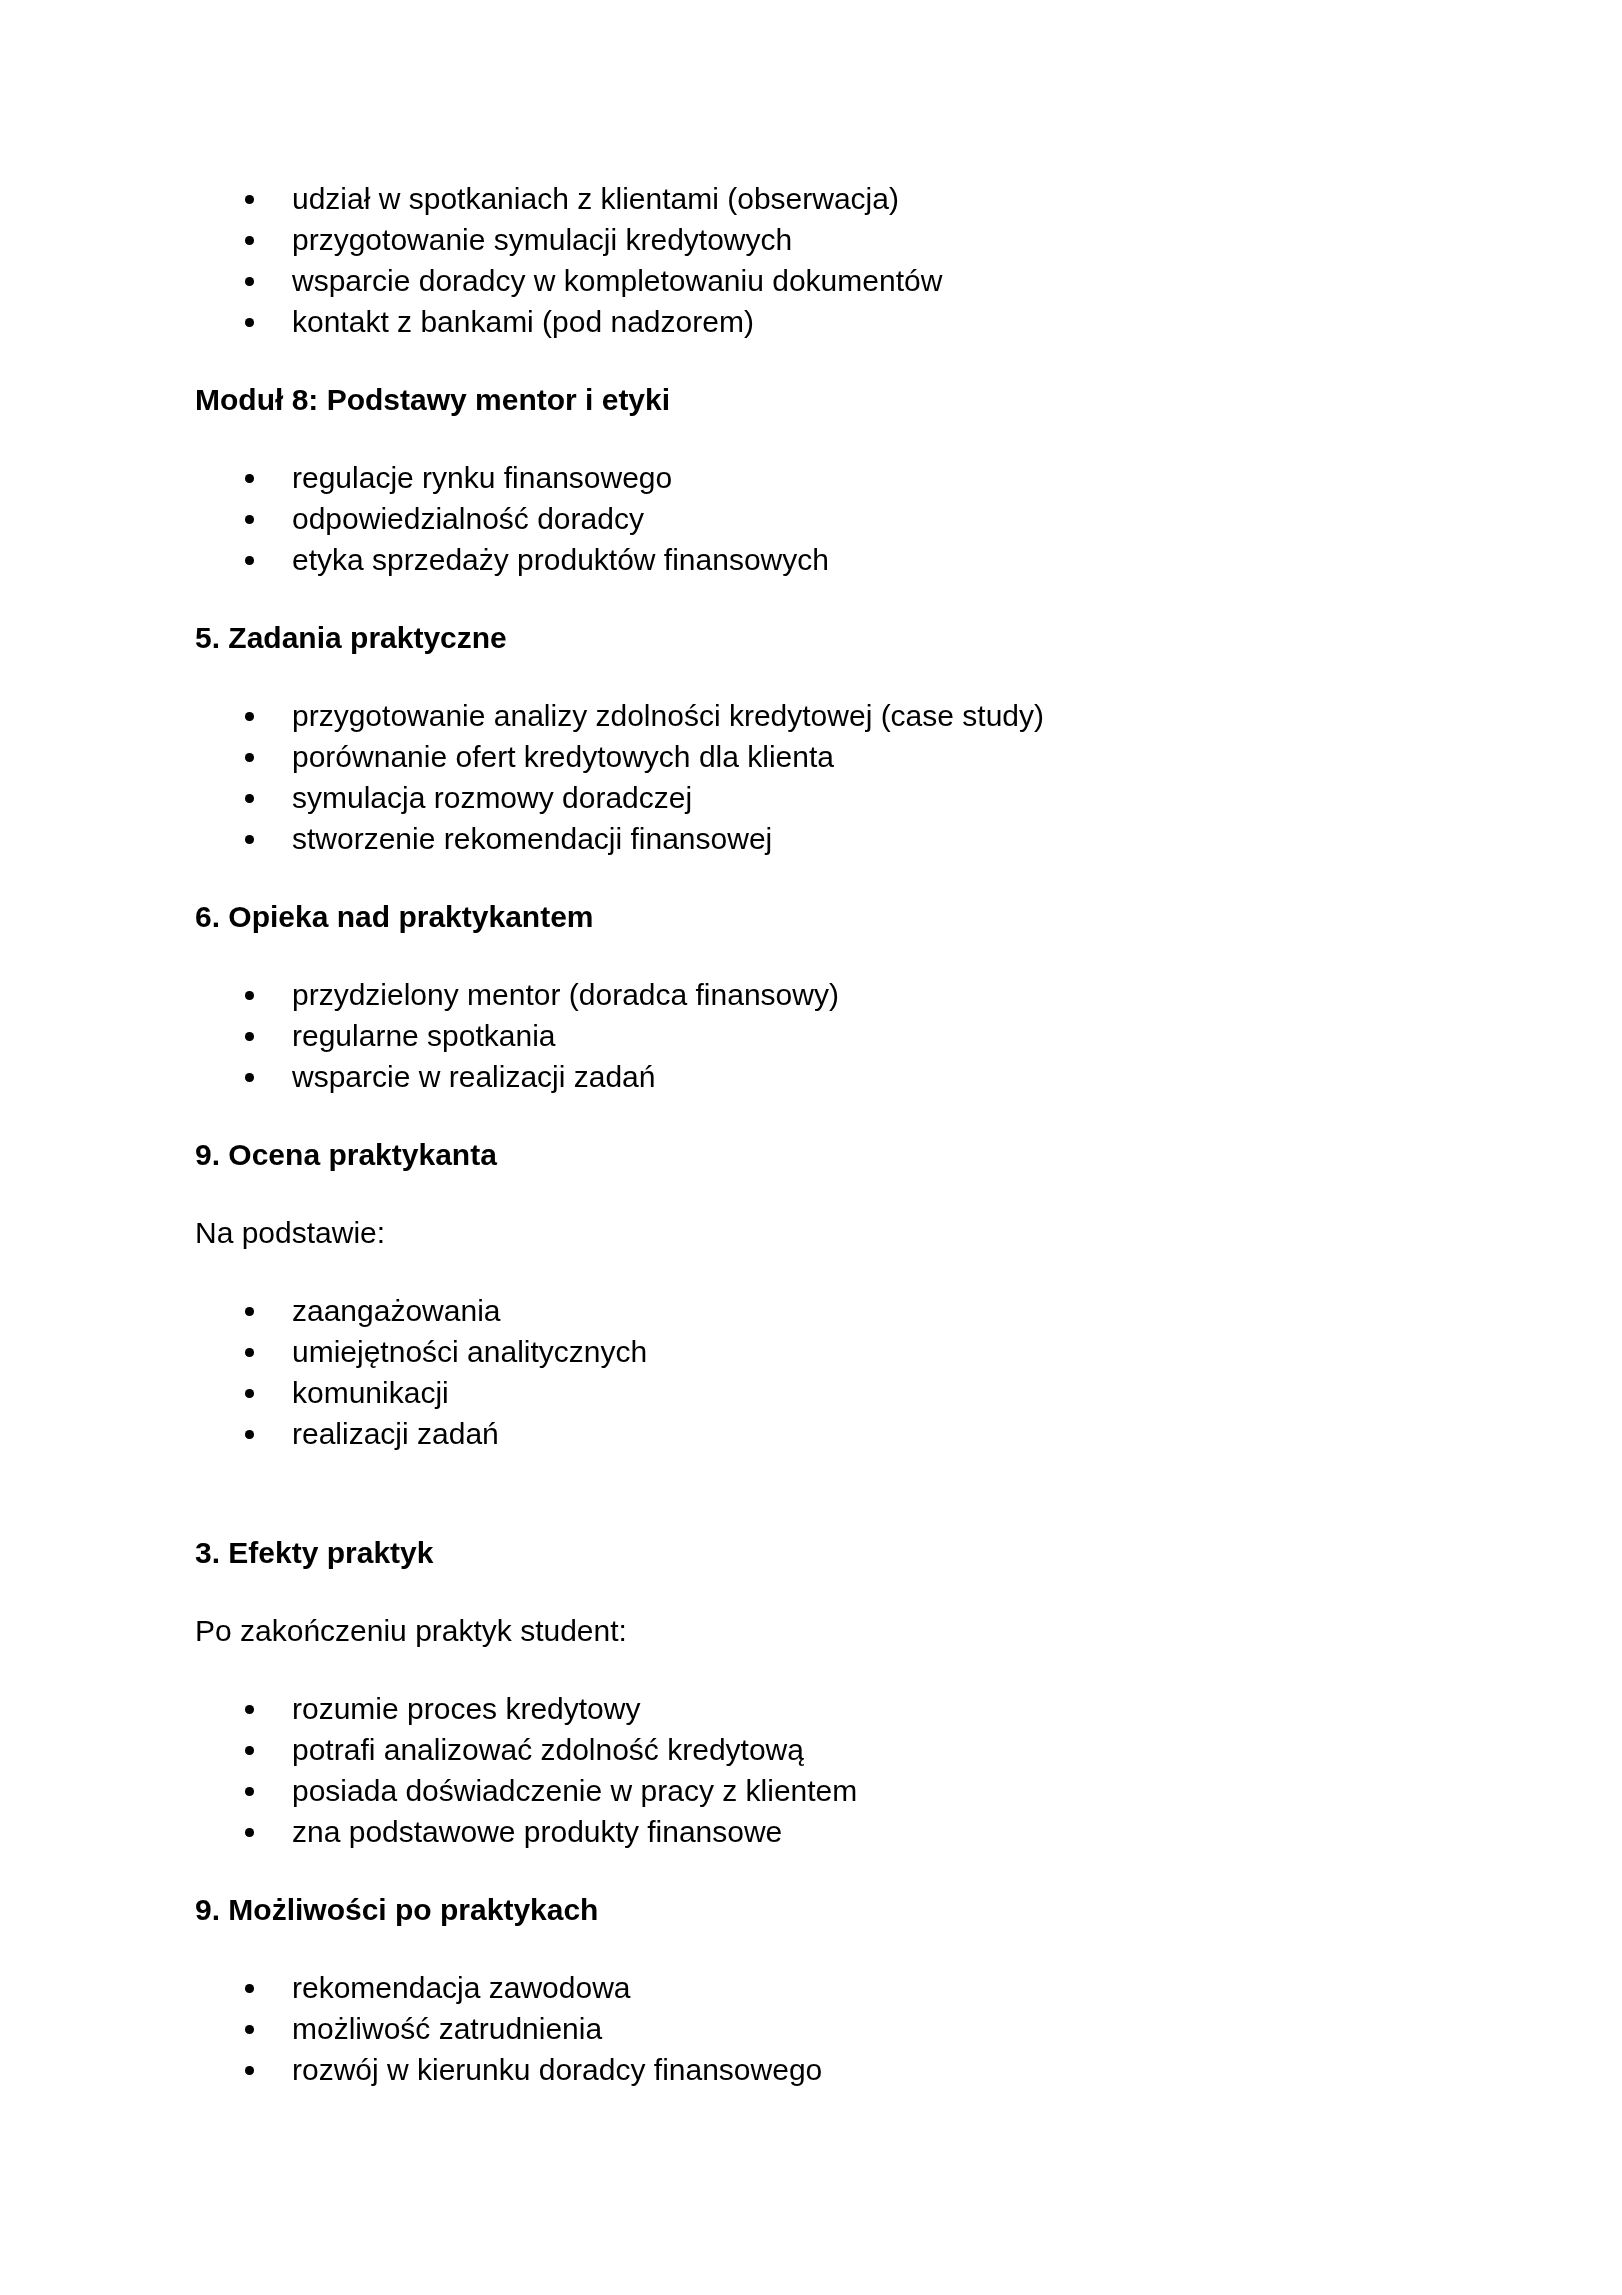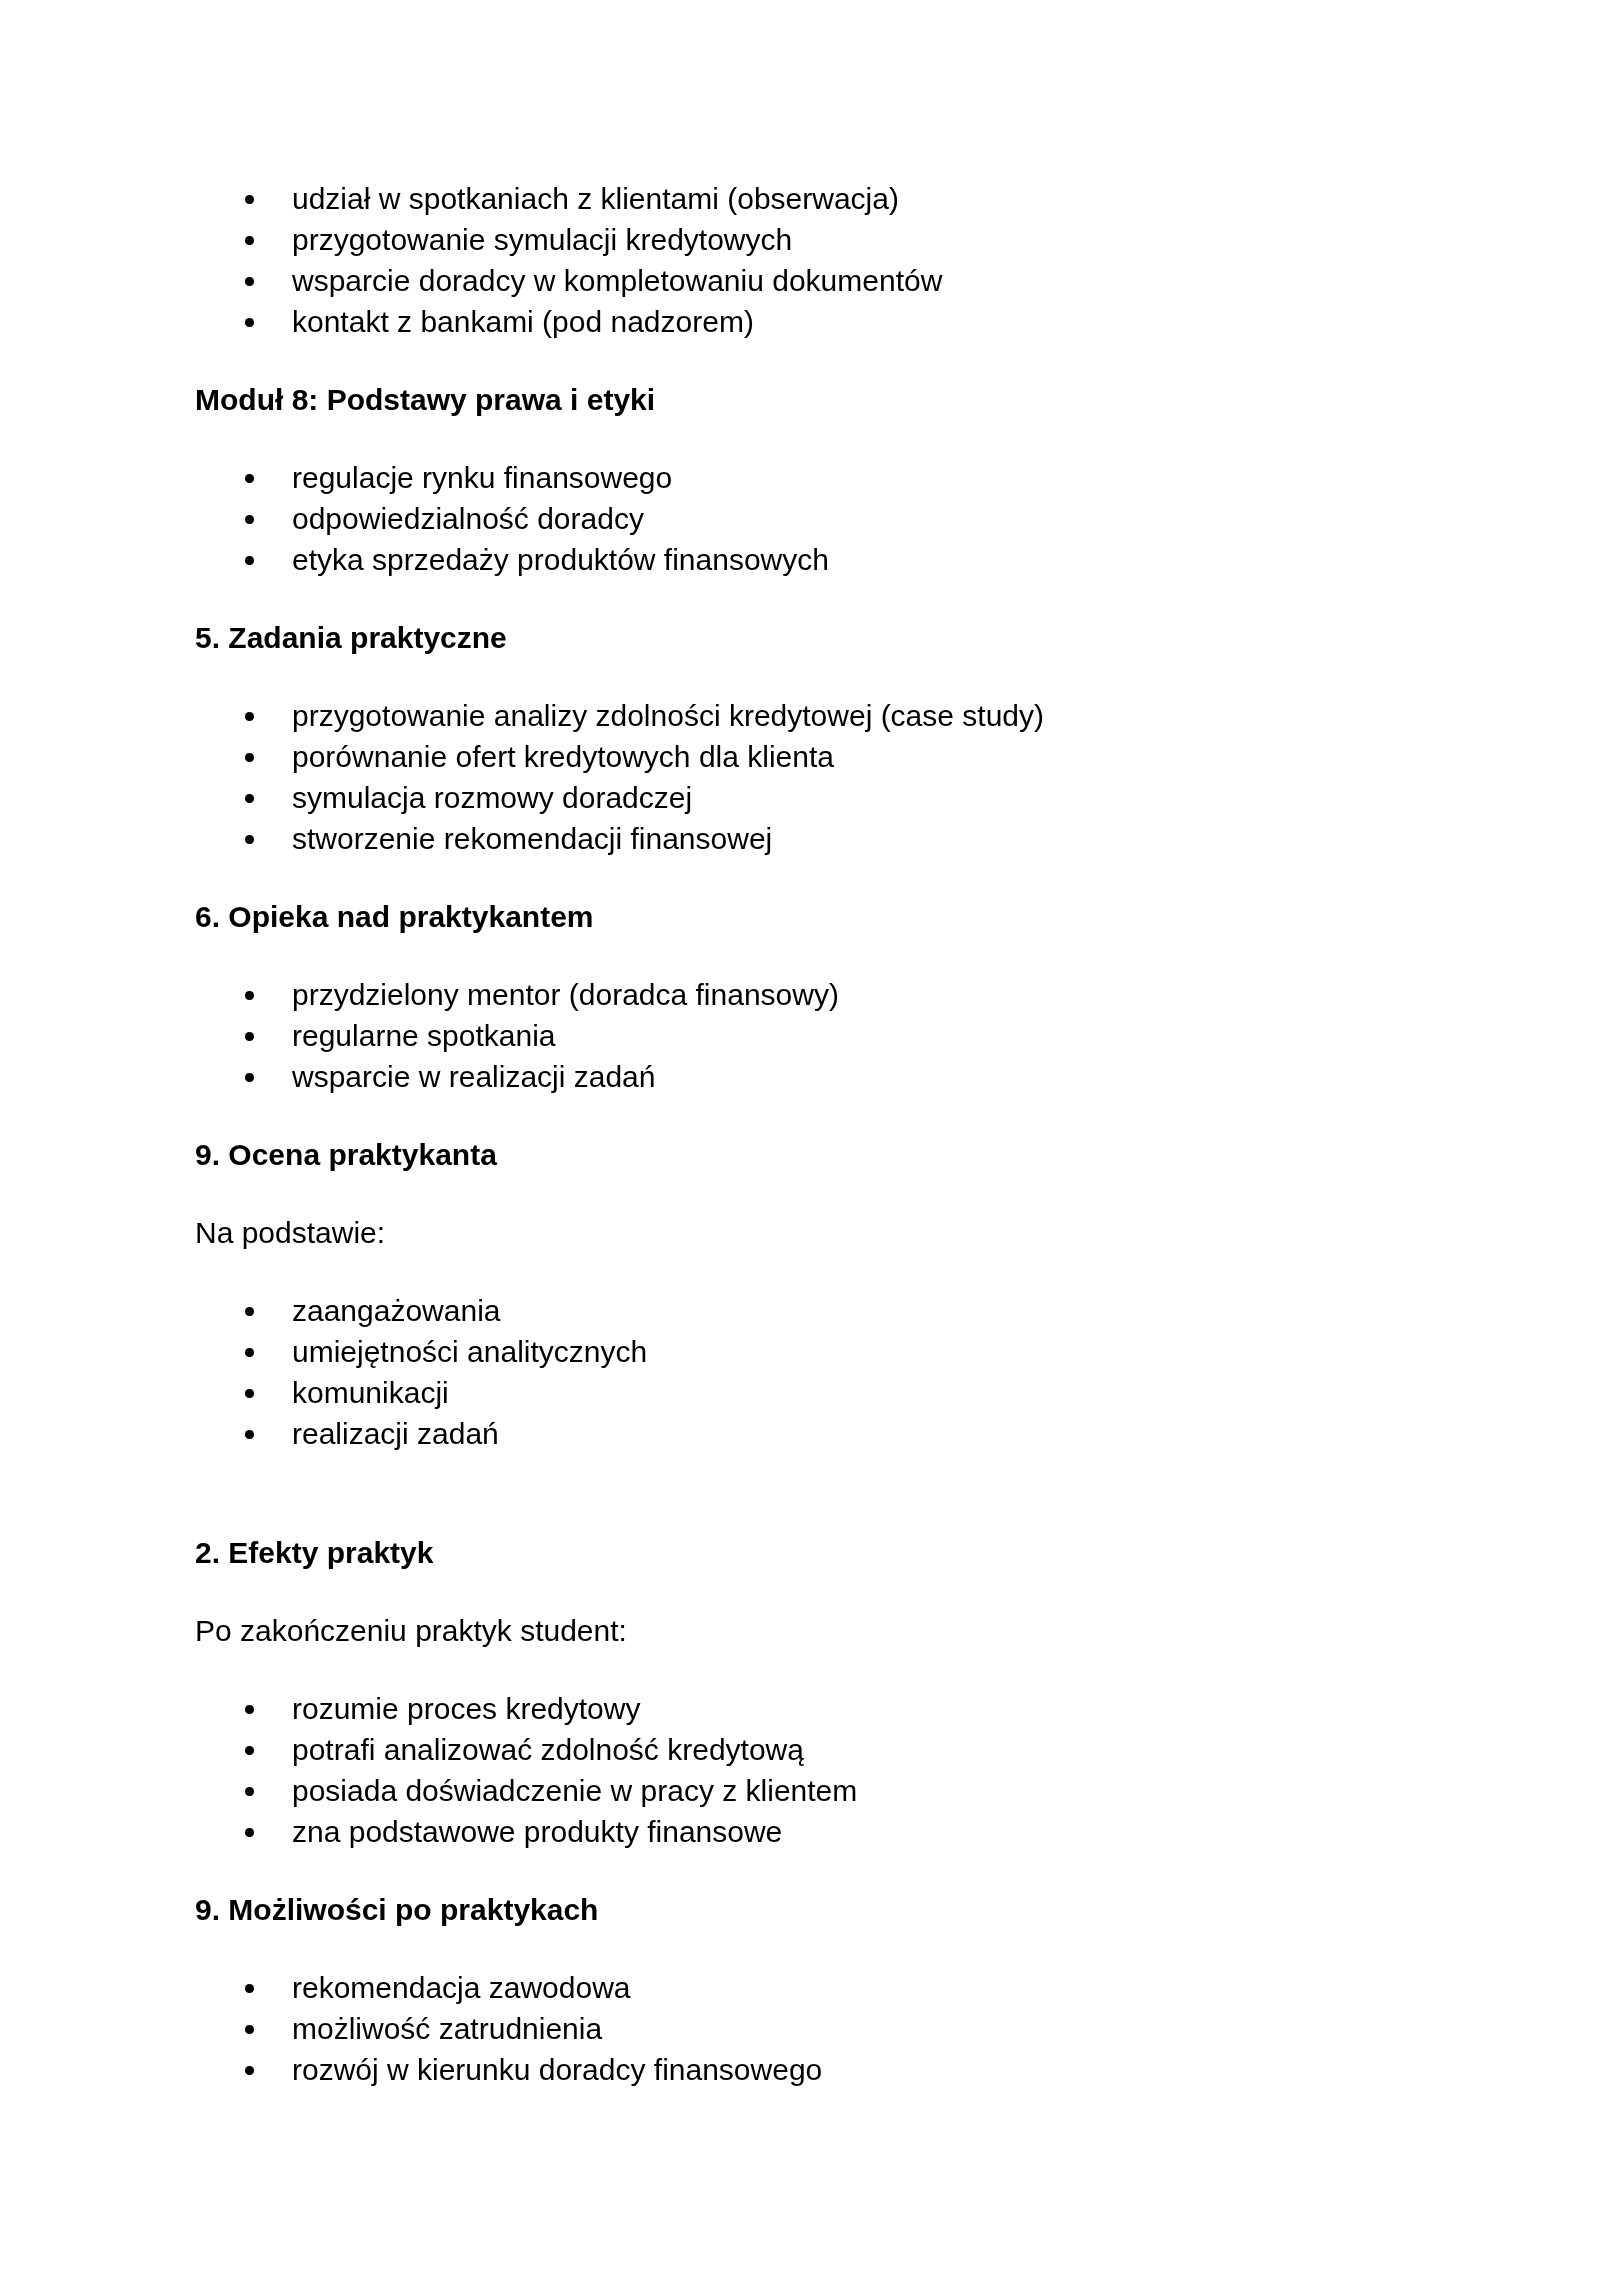--- a/index.html
+++ b/index.html
@@ -56,21 +56,21 @@
 
 <div class="page">
 
   <ul class="doc-list">
     <li><span class="bullet-dot"></span><span>udział w spotkaniach z klientami (obserwacja)</span></li>
     <li><span class="bullet-dot"></span><span>przygotowanie symulacji kredytowych</span></li>
     <li><span class="bullet-dot"></span><span>wsparcie doradcy w kompletowaniu dokumentów</span></li>
     <li><span class="bullet-dot"></span><span>kontakt z bankami (pod nadzorem)</span></li>
   </ul>
 
-  <p class="doc-heading">Moduł 8: Podstawy prawa i etyki</p>
+  <p class="doc-heading">Moduł 8: Podstawy mentor i etyki</p>
 
   <ul class="doc-list">
     <li><span class="bullet-dot"></span><span>regulacje rynku finansowego</span></li>
     <li><span class="bullet-dot"></span><span>odpowiedzialność doradcy</span></li>
     <li><span class="bullet-dot"></span><span>etyka sprzedaży produktów finansowych</span></li>
   </ul>
 
   <p class="doc-heading">5. Zadania praktyczne</p>
 
   <ul class="doc-list">
@@ -92,21 +92,21 @@
 
   <p class="doc-paragraph">Na podstawie:</p>
 
   <ul class="doc-list">
     <li><span class="bullet-dot"></span><span>zaangażowania</span></li>
     <li><span class="bullet-dot"></span><span>umiejętności analitycznych</span></li>
     <li><span class="bullet-dot"></span><span>komunikacji</span></li>
     <li><span class="bullet-dot"></span><span>realizacji zadań</span></li>
   </ul>
 
-  <p class="doc-heading extra-space-before">2. Efekty praktyk</p>
+  <p class="doc-heading extra-space-before">3. Efekty praktyk</p>
 
   <p class="doc-paragraph">Po zakończeniu praktyk student:</p>
 
   <ul class="doc-list">
     <li><span class="bullet-dot"></span><span>rozumie proces kredytowy</span></li>
     <li><span class="bullet-dot"></span><span>potrafi analizować zdolność kredytową</span></li>
     <li><span class="bullet-dot"></span><span>posiada doświadczenie w pracy z klientem</span></li>
     <li><span class="bullet-dot"></span><span>zna podstawowe produkty finansowe</span></li>
   </ul>
 

